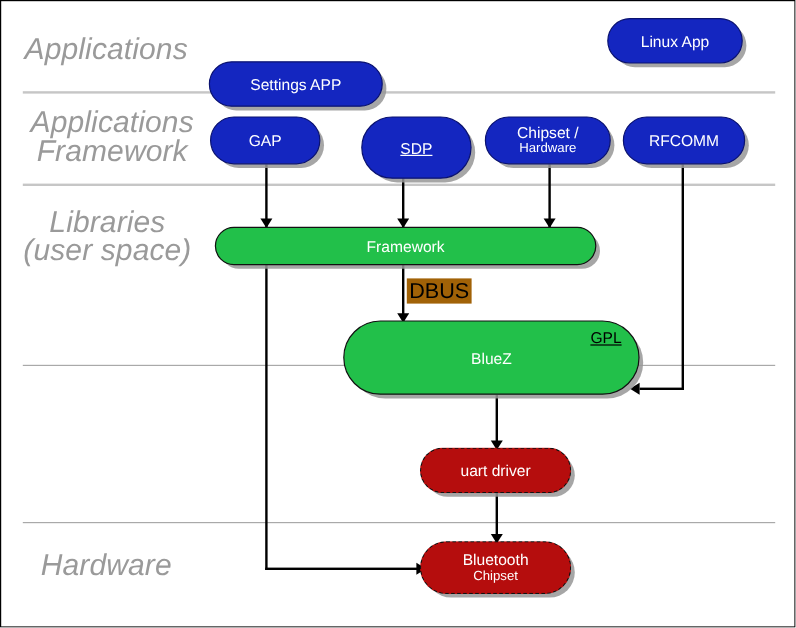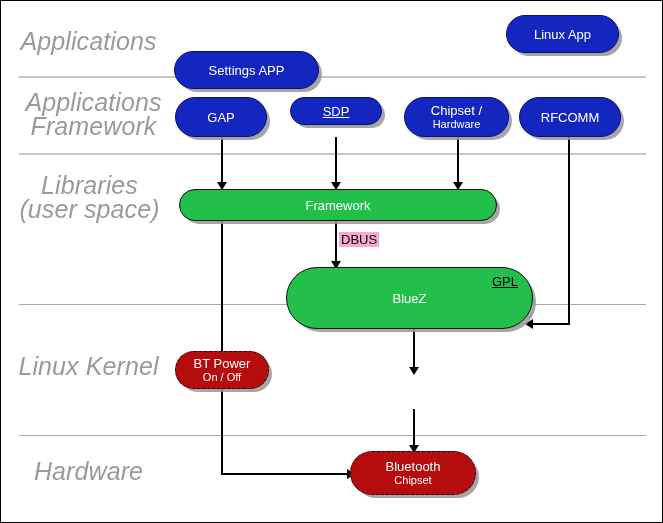--- a/index.html
+++ b/index.html
@@ -82,42 +82,41 @@
     border-right:8px solid #000000;
   }
   .arrow.right{
     border-top:5px solid transparent;
     border-bottom:5px solid transparent;
     border-left:8px solid #000000;
   }
   .edge-label{
     position:absolute;
     color:#000000;
-    font-size:13px;
+    font-size:18px;
     z-index:4;
-    background:#f9a8d4;
+    background:#a16207;
     padding:0 2px;
   }
 </style>
 </head>
 <body>
 
 <div id="stage">
 
   <div class="divider" style="top:75px;"></div>
   <div class="divider" style="top:152px;"></div>
   <div class="divider thin" style="top:303px;"></div>
   <div class="divider thin" style="top:434px;"></div>
 
   <div class="tier-label" style="left:10px;top:28px;width:155px;">Applications</div>
   <div class="tier-label" style="left:10px;top:89px;width:165px;">Applications
 Framework</div>
   <div class="tier-label" style="left:6px;top:172px;width:165px;">Libraries
 (user space)</div>
-  <div class="tier-label" style="left:10px;top:353px;width:155px;">Linux Kernel</div>
   <div class="tier-label" style="left:10px;top:458px;width:155px;">Hardware</div>
 
   <div class="conn v" style="left:220px;top:136px;height:53px;"></div>
   <div class="arrow down" style="left:216px;top:181px;"></div>
 
   <div class="conn v" style="left:334px;top:136px;height:53px;"></div>
   <div class="arrow down" style="left:330px;top:181px;"></div>
 
   <div class="conn v" style="left:456px;top:136px;height:53px;"></div>
   <div class="arrow down" style="left:452px;top:181px;"></div>
@@ -145,21 +144,21 @@
   </div>
 
   <div class="node blue" style="left:505px;top:14px;width:113px;height:38px;">
     <span class="node-label">Linux App</span>
   </div>
 
   <div class="node blue" style="left:174px;top:96px;width:92px;height:40px;">
     <span class="node-label">GAP</span>
   </div>
 
-  <div class="node blue" style="left:289px;top:96px;width:92px;height:28px;text-decoration:underline;">
+  <div class="node blue" style="left:300px;top:96px;width:92px;height:52px;text-decoration:underline;">
     <span class="node-label">SDP</span>
   </div>
 
   <div class="node blue" style="left:403px;top:96px;width:105px;height:40px;">
     <span class="node-label">Chipset /</span>
     <span class="sub">Hardware</span>
   </div>
 
   <div class="node blue" style="left:518px;top:96px;width:102px;height:40px;">
     <span class="node-label">RFCOMM</span>
@@ -167,24 +166,23 @@
 
   <div class="node green" style="left:178px;top:188px;width:318px;height:32px;">
     <span class="node-label">Framework</span>
   </div>
 
   <div class="node green" style="left:285px;top:266px;width:247px;height:62px;">
     <span class="gpl-tag" style="right:14px;top:6px;">GPL</span>
     <span class="node-label">BlueZ</span>
   </div>
 
-  <div class="node red" style="left:174px;top:350px;width:94px;height:38px;">
-    <span class="node-label">BT Power</span>
-    <span class="sub">On / Off</span>
+
+  <div class="node red" style="left:349px;top:372px;width:126px;height:38px;">
+    <span class="node-label">uart driver</span>
   </div>
-
 
   <div class="node red" style="left:349px;top:450px;width:126px;height:44px;">
     <span class="node-label">Bluetooth</span>
     <span class="sub">Chipset</span>
   </div>
 
 </div>
 
 </body></html>

